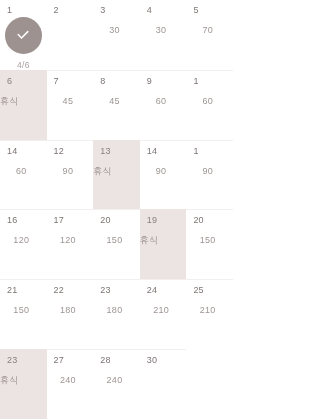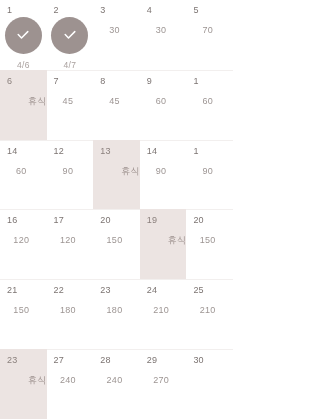--- a/index.html
+++ b/index.html
@@ -72,21 +72,21 @@
     padding-right: 4px;
     margin-top: 9px;
     font-size: 9px;
     line-height: 11px;
     color: #9d9593;
     letter-spacing: 0.3px;
   }
 
   .rest-text {
     width: 100%;
-    text-align: right;
+    text-align: left;
     margin-top: 9px;
     font-size: 9px;
     line-height: 11px;
     color: #9b8f8c;
     letter-spacing: 0.3px;
   }
 
   .check-circle {
     width: 37px;
     height: 37px;
@@ -120,28 +120,20 @@
         <div class="check-circle">
           <svg width="16" height="16" viewBox="0 0 16 16">
             <path d="M3.2 7.6 L6.5 11.0 L12.8 4.6" fill="none" stroke="#ffffff" stroke-width="1.5" stroke-linecap="round" stroke-linejoin="round"></path>
           </svg>
         </div>
         <div class="completed-date">4/6</div>
       </div>
     </div>
     <div class="day-cell row-first">
       <div class="day-number">2</div>
-      <div class="cell-body">
-        <div class="check-circle">
-          <svg width="16" height="16" viewBox="0 0 16 16">
-            <path d="M3.2 7.6 L6.5 11.0 L12.8 4.6" fill="none" stroke="#ffffff" stroke-width="1.5" stroke-linecap="round" stroke-linejoin="round"></path>
-          </svg>
-        </div>
-        <div class="completed-date">4/7</div>
-      </div>
     </div>
     <div class="day-cell row-first">
       <div class="day-number">3</div>
       <div class="cell-body">
         <div class="value-text">30</div>
       </div>
     </div>
     <div class="day-cell row-first">
       <div class="day-number">4</div>
       <div class="cell-body">
@@ -286,21 +278,15 @@
         <div class="value-text">240</div>
       </div>
     </div>
     <div class="day-cell">
       <div class="day-number">28</div>
       <div class="cell-body">
         <div class="value-text">240</div>
       </div>
     </div>
     <div class="day-cell">
-      <div class="day-number">29</div>
-      <div class="cell-body">
-        <div class="value-text">270</div>
-      </div>
-    </div>
-    <div class="day-cell">
       <div class="day-number">30</div>
     </div>
   </div>
 
 </body></html>

